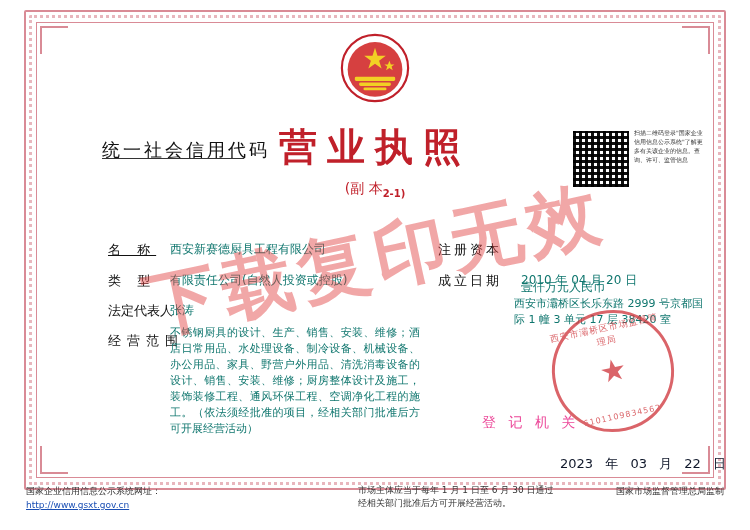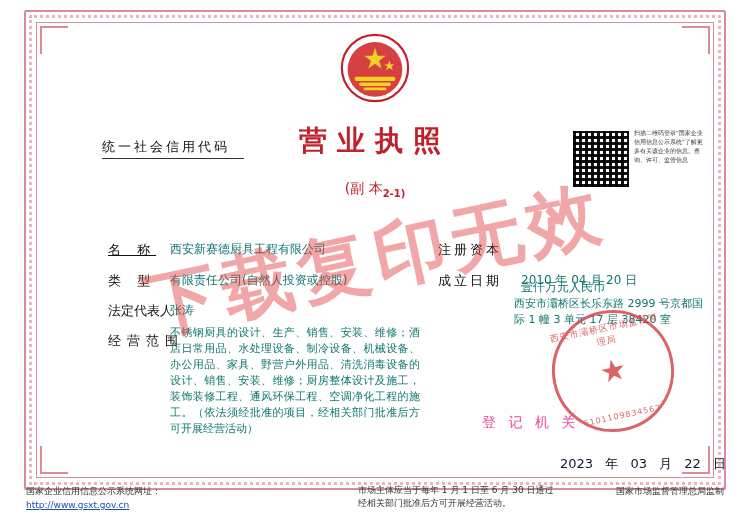--- a/index.html
+++ b/index.html
@@ -45,34 +45,34 @@
 
   
   .emblem{
     position:absolute;left:50%;top:22px;transform:translateX(-50%);
     width:72px;height:72px;
   }
   
   .title{
     position:absolute;left:50%;top:112px;transform:translateX(-50%);
     font-family:Liberation Mono, monospace;
-    font-size:28px;font-weight:bold;color:#c0202a;
+    font-size:38px;font-weight:bold;color:#c0202a;
     letter-spacing:10px;
     white-space:nowrap;
   }
   .subtitle{
     position:absolute;left:50%;top:170px;transform:translateX(-50%);
     font-size:14px;color:#c0202a;white-space:nowrap;
   }
   .subtitle sub{font-size:10px;font-weight:bold;}
 
   
   .code-label{
     position:absolute;left:78px;top:128px;
-    font-size:13px;color:#111;letter-spacing:3px;white-space:nowrap;
+    font-size:18px;color:#111;letter-spacing:3px;white-space:nowrap;
   }
   .code-line{
     position:absolute;left:78px;top:148px;width:142px;height:1px;background:#333;
   }
   .code-value{
     position:absolute;left:64px;top:158px;
     font-size:13px;color:#111;letter-spacing:1px;white-space:nowrap;
   }
 
   

